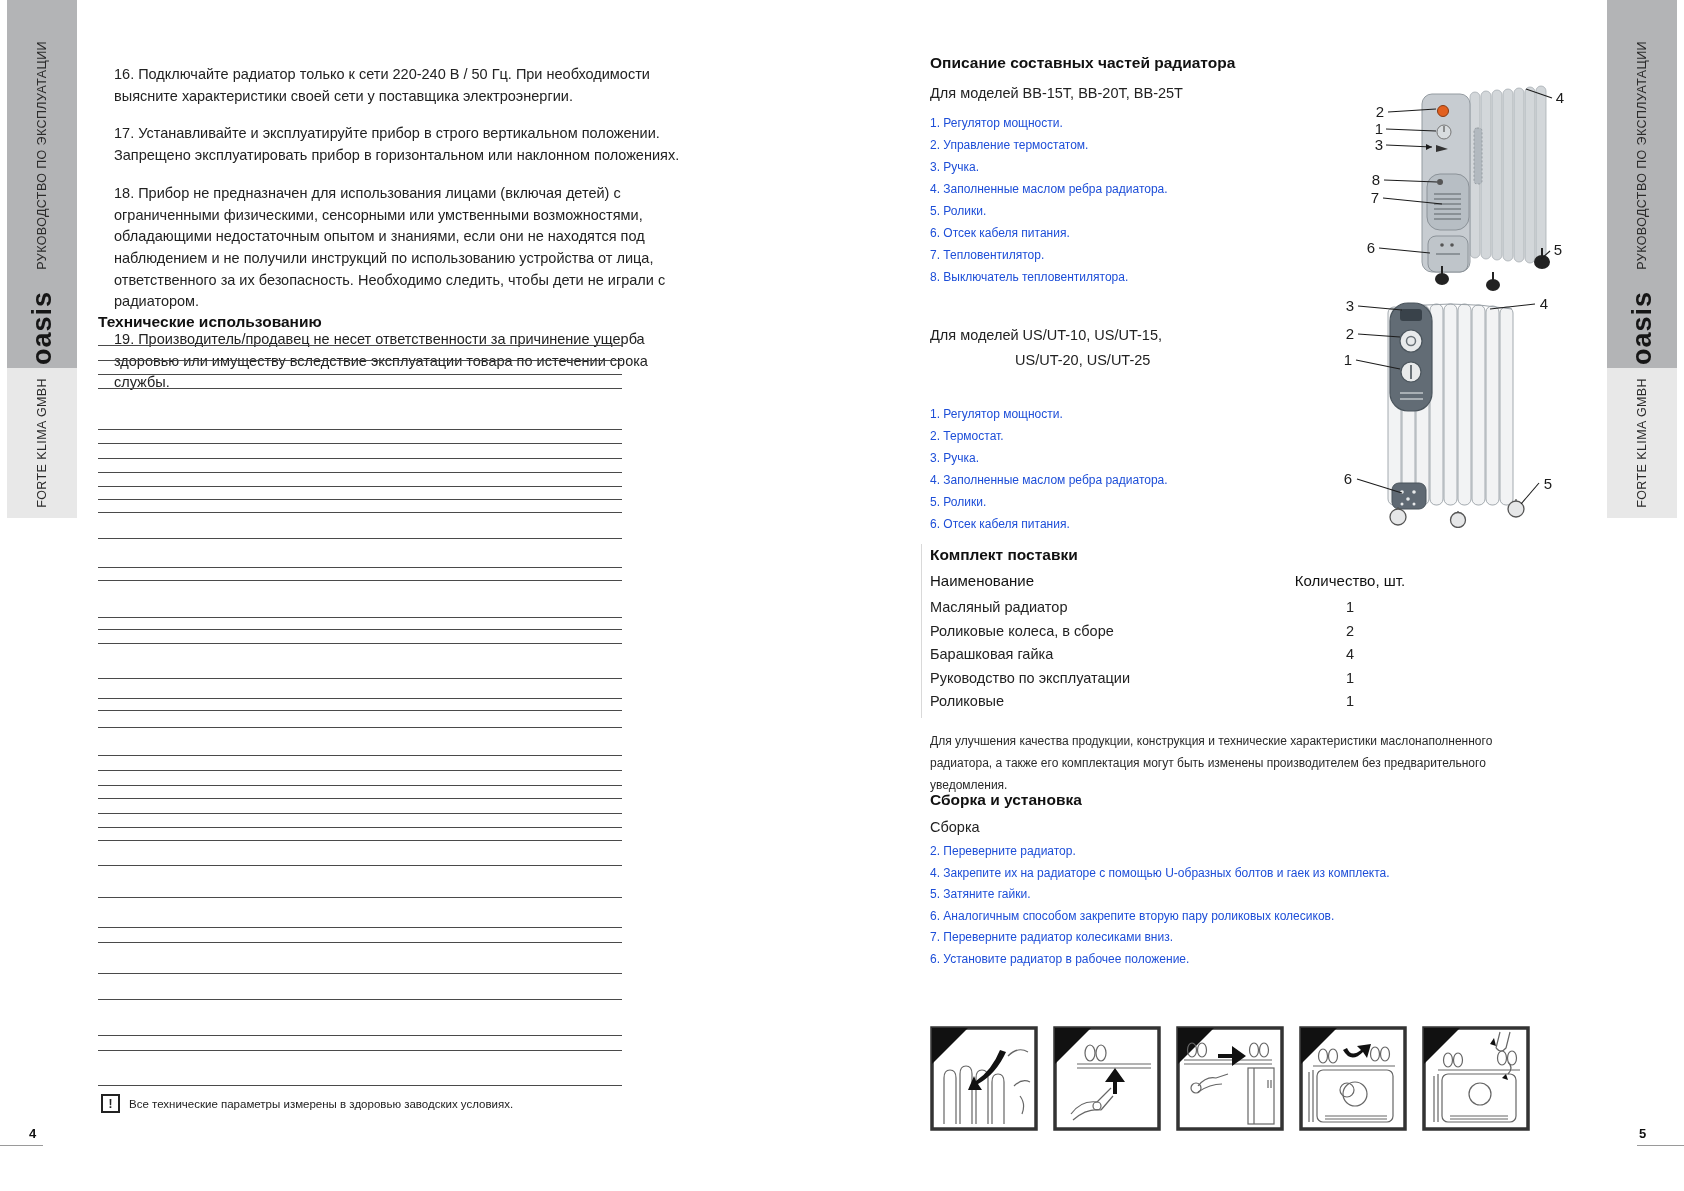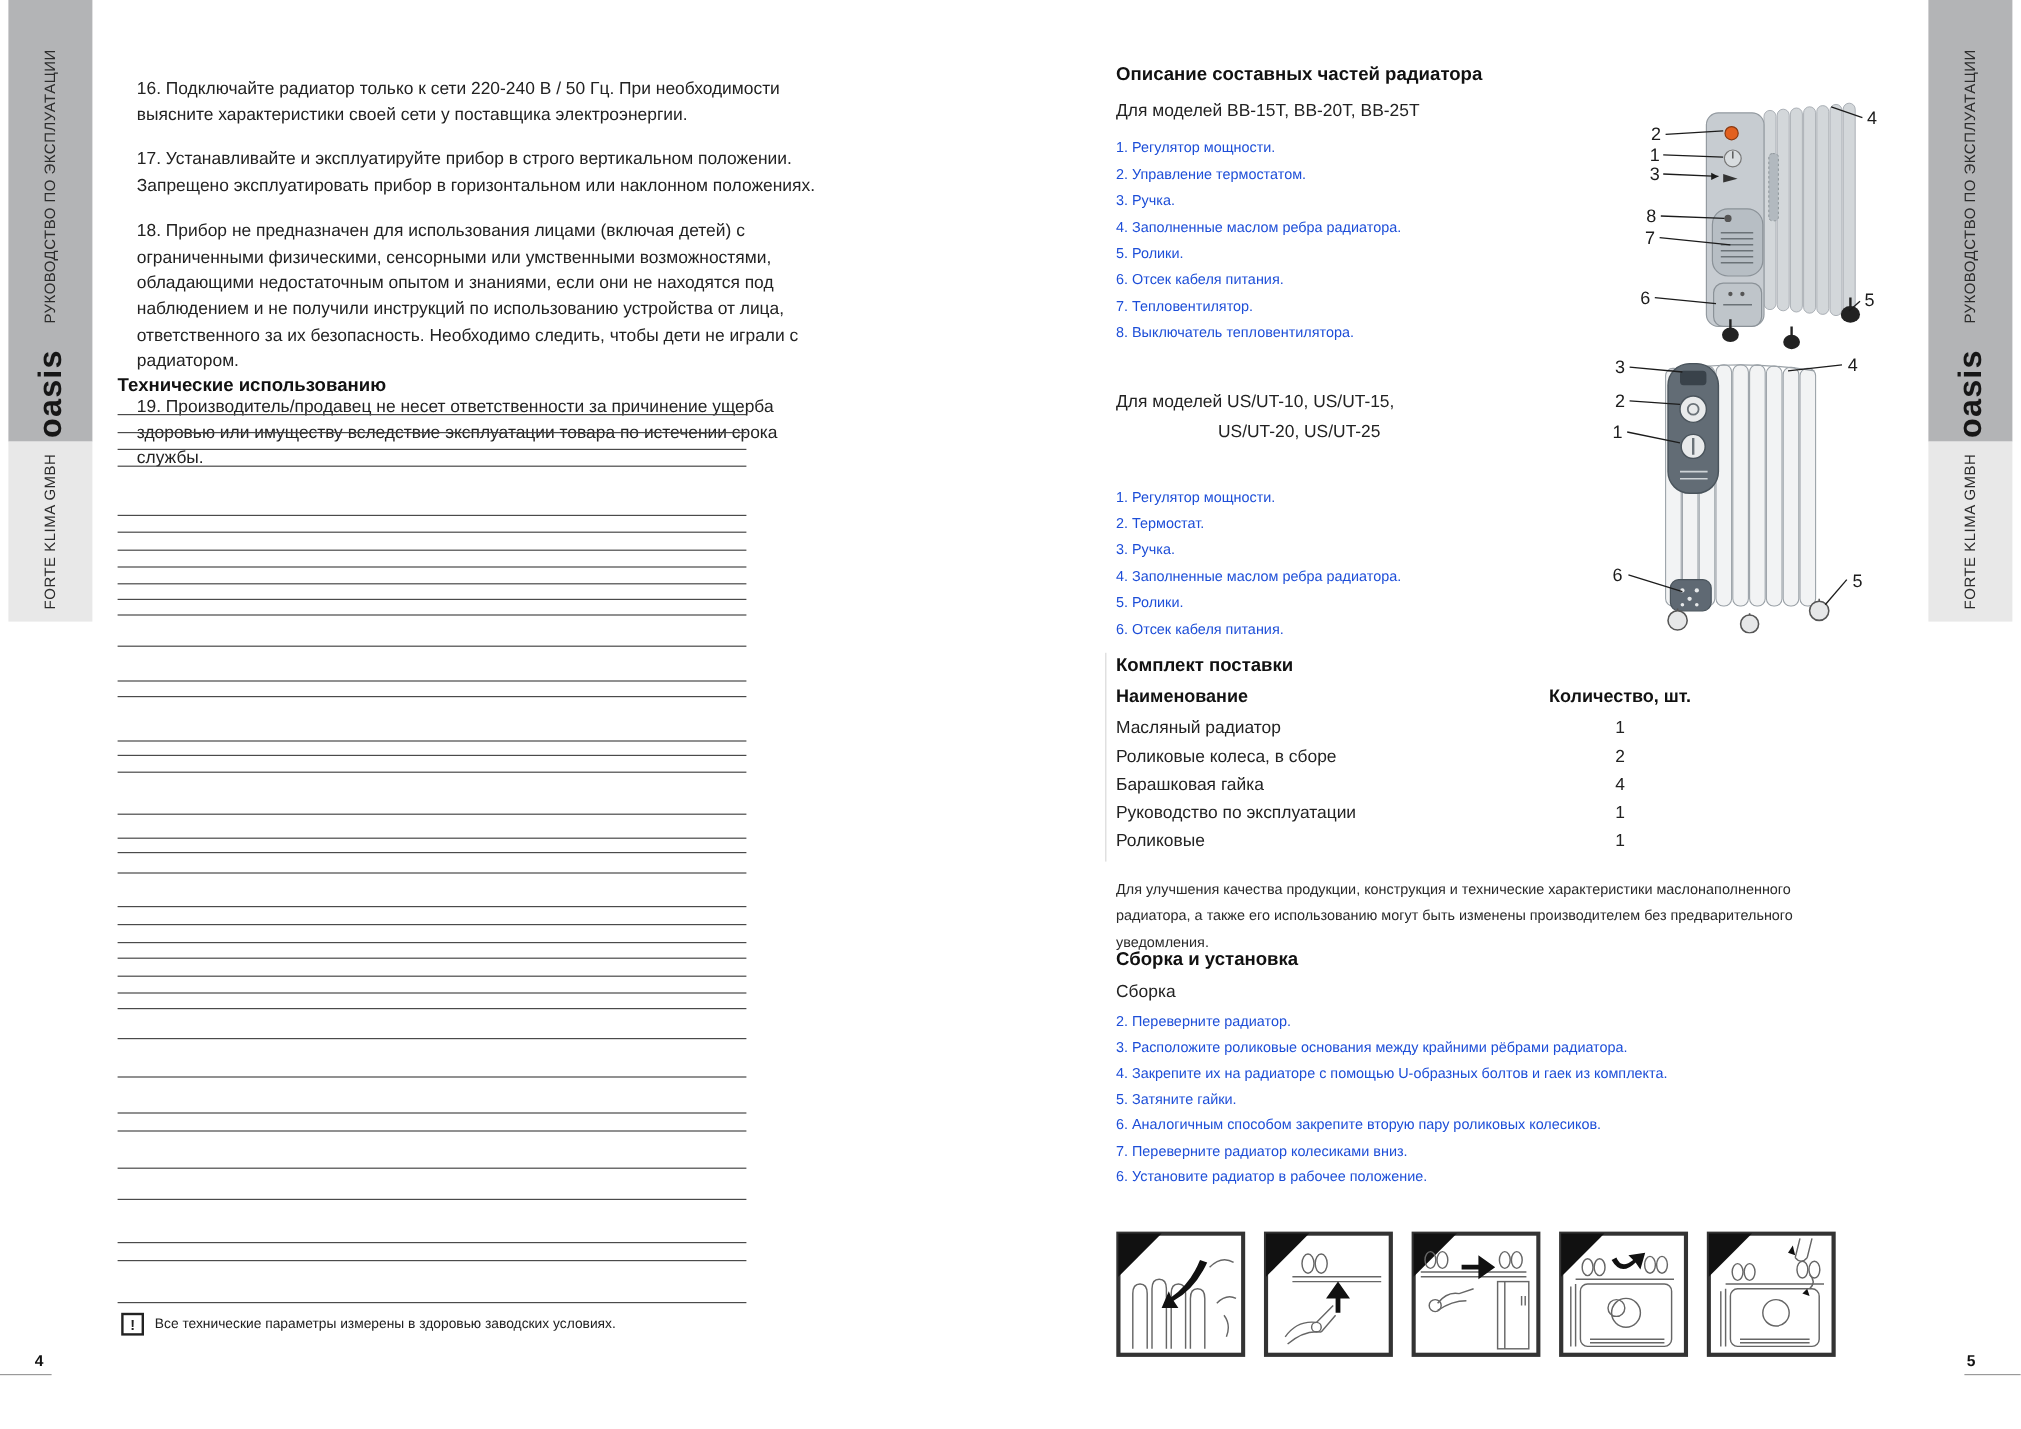--- a/index.html
+++ b/index.html
@@ -48,21 +48,21 @@
   .list{list-style:none;margin:0;padding:0;}
   .list li{font-size:12px;line-height:22px;color:#1d4ed8;}
   .list-bb{top:64px;}
   .models-usut{top:275px;line-height:25px;}
   .models-usut .line2{margin-left:85px;}
   .list-usut{top:355px;}
   .pkg-vline{position:absolute;left:-9px;top:496px;height:174px;width:0;border-left:1px solid #d9d9d9;}
   .pkg-heading{top:498px;}
   .pkg-table{position:absolute;left:0;top:524px;width:520px;}
   .pkg-row{display:flex;height:23.5px;align-items:flex-start;}
-  .pkg-row.header{height:27px;font-weight:bold;}
+  .pkg-row.header{height:27px;font-weight:normal;}
   .pkg-name{flex:1;font-size:14.5px;color:#222;}
   .pkg-row.header .pkg-name,.pkg-row.header .pkg-qty{font-size:15px;color:#111;}
   .pkg-qty{width:200px;text-align:center;font-size:14.5px;color:#222;}
   .disclaimer{top:682px;width:620px;font-size:12px;line-height:22px;color:#2a2a2a;}
   .assembly-heading{top:743px;}
   .assembly-sub{top:771px;}
   .list-steps{top:793px;}
   .list-steps li{line-height:21.5px;}
   .fig{position:absolute;}
   .fig-bb{left:400px;top:28px;width:250px;height:220px;}
@@ -347,27 +347,26 @@
     <div class="pkg-row">
       <span class="pkg-name">Руководство по эксплуатации</span>
       <span class="pkg-qty">1</span>
     </div>
     <div class="pkg-row">
       <span class="pkg-name">Роликовые</span>
       <span class="pkg-qty">1</span>
     </div>
   </div>
 
-  <div class="rp-abs disclaimer">Для улучшения качества продукции, конструкция и технические характеристики маслонаполненного радиатора, а также его использованию могут быть изменены производителем без предварительного уведомления.</div>
+  <div class="rp-abs disclaimer">Для улучшения качества продукции, конструкция и технические характеристики маслонаполненного радиатора, а также его комплектация могут быть изменены производителем без предварительного уведомления.</div>
 
   <div class="rp-abs h-bold assembly-heading">Сборка и установка</div>
   <div class="rp-abs rp-text assembly-sub">Сборка</div>
   <ul class="rp-abs list list-steps">
     <li>2. Переверните радиатор.</li>
-    <li>3. Расположите роликовые основания между крайними рёбрами радиатора.</li>
     <li>4. Закрепите их на радиаторе с помощью U-образных болтов и гаек из комплекта.</li>
     <li>5. Затяните гайки.</li>
     <li>6. Аналогичным способом закрепите вторую пару роликовых колесиков.</li>
     <li>7. Переверните радиатор колесиками вниз.</li>
     <li>6. Установите радиатор в рабочее положение.</li>
   </ul>
 </div>
 
 <div class="steps-row">
   <svg class="step-box" viewBox="0 0 108 105">

